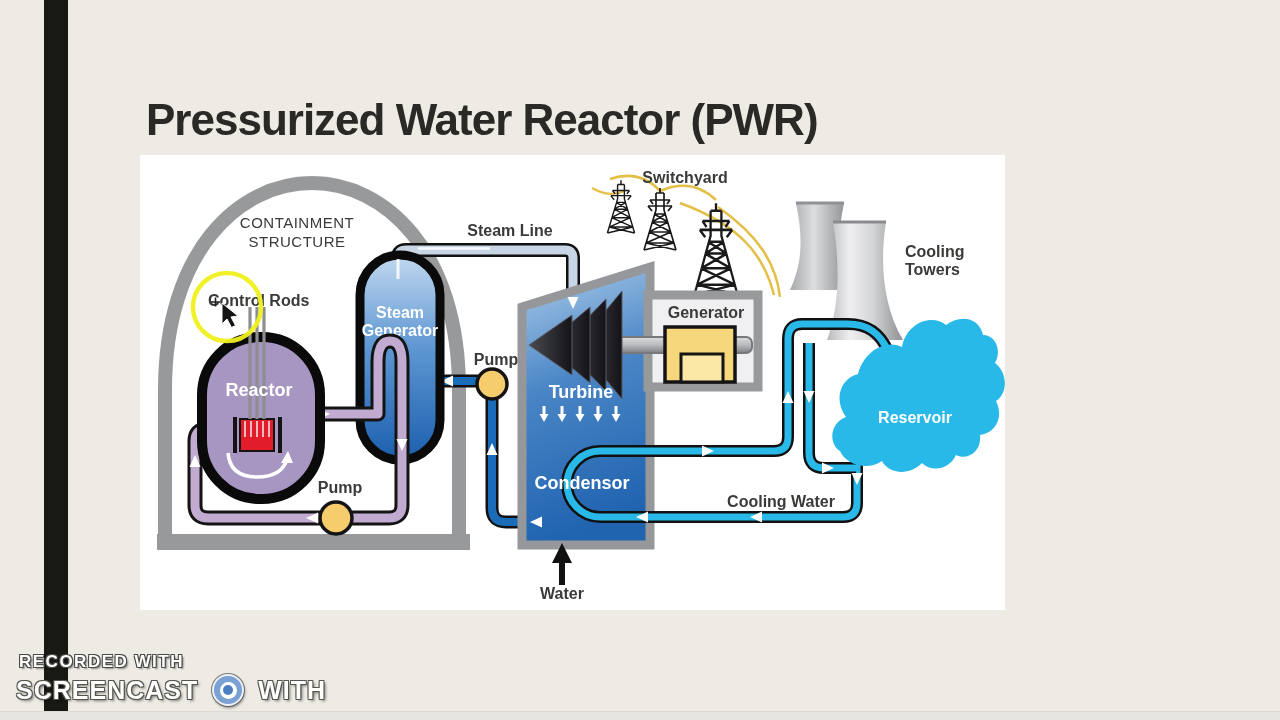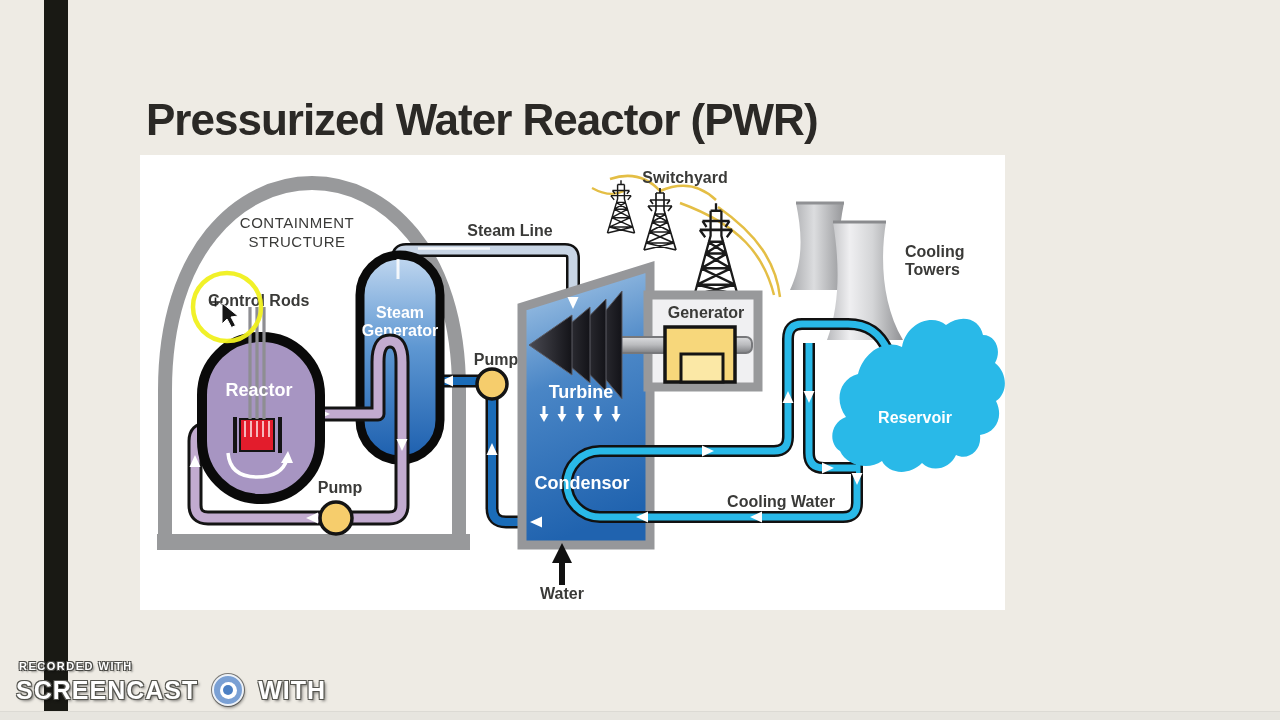--- a/index.html
+++ b/index.html
@@ -20,21 +20,21 @@
   
   text{font-family:"Liberation Sans",sans-serif;}
   .lbl-dark{fill:#3A3A38;font-size:16px;font-weight:700;}
   .lbl-dark-sm{fill:#3A3A38;font-size:15px;font-weight:400;letter-spacing:0.5px;}
   .lbl-white{fill:#FFFFFF;font-size:18px;font-weight:700;}
   .lbl-white-sm{fill:#FFFFFF;font-size:16px;font-weight:700;}
 
   
   .watermark{position:absolute;left:16px;bottom:14px;color:#fff;}
   .wm-line1{
-    font-size:11px;font-weight:700;letter-spacing:1.5px;margin-left:3px;
+    font-size:17px;font-weight:700;letter-spacing:1.5px;margin-left:3px;
     text-shadow:-1px -1px 0 #4a4a46,1px -1px 0 #4a4a46,-1px 1px 0 #4a4a46,1px 1px 0 #4a4a46,2px 2px 2px rgba(0,0,0,.45);
   }
   .wm-row{display:flex;align-items:center;gap:14px;margin-top:2px;}
   .wm-brand{
     font-size:25px;font-weight:700;letter-spacing:1px;
     text-shadow:-1px -1px 0 #55554f,1px -1px 0 #55554f,-1px 1px 0 #55554f,1px 1px 0 #55554f,2px 2px 3px rgba(0,0,0,.5);
   }
   .wm-logo{
     width:28px;height:28px;border-radius:50%;
     background:#7AA0D4;border:2px solid #EDF2F9;

